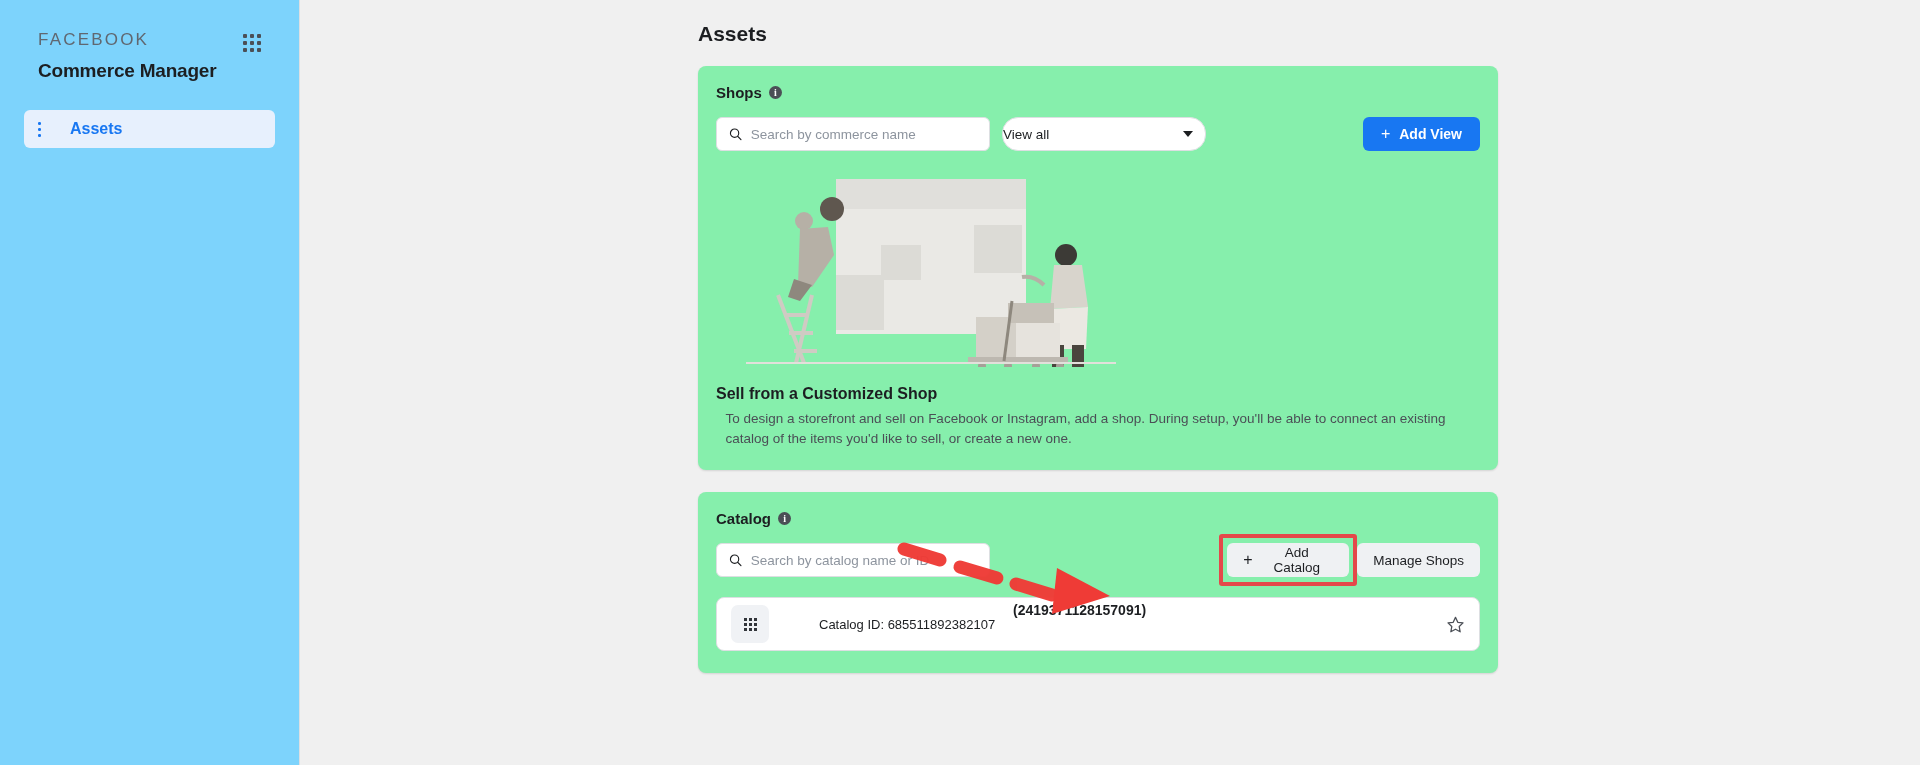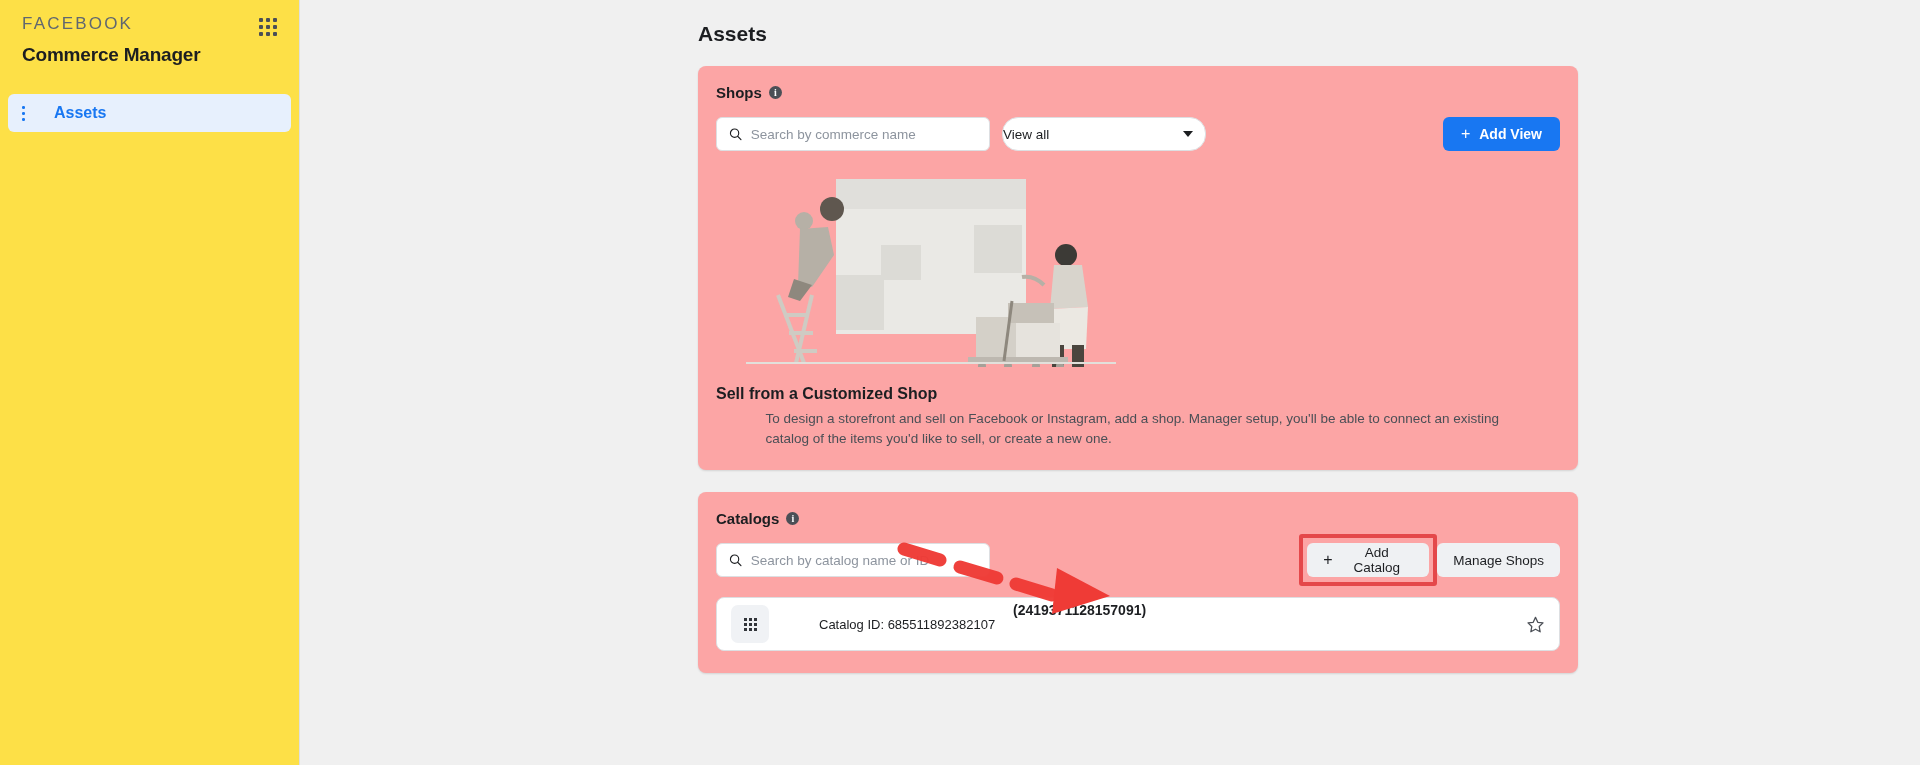--- a/index.html
+++ b/index.html
@@ -7,23 +7,23 @@
     width: 1920px; height: 765px;
     font-family: "Liberation Sans", sans-serif;
     background: #ffffff;
     overflow: hidden;
   }
   .app { display: flex; width: 1920px; height: 765px; }
 
   
   .sidebar {
     width: 300px; min-width: 300px; height: 765px;
-    background: #fde047;
+    background: #7dd3fc;
     border-right: 1px solid #dddfe2;
-    padding: 0;
+    padding: 16px;
     position: relative;
   }
   .brand-row {
     display: flex; align-items: flex-start; justify-content: space-between;
     padding: 14px 22px 0 22px;
   }
   .brand-fb {
     font-size: 17px; letter-spacing: 2.2px; font-weight: 400;
     color: #606770; line-height: 1.2;
   }
@@ -57,21 +57,21 @@
   
   .main {
     flex: 1; height: 765px; background: #f0f0f0;
     padding: 22px 0 0 0; overflow: hidden; position: relative;
   }
   .page-title {
     font-size: 21px; font-weight: 700; color: #1c1e21;
     margin: 0 0 20px 398px;
   }
   .card {
-    width: 880px; margin-left: 398px; background: #fca5a5;
+    width: 800px; margin-left: 398px; background: #86efac;
     border-radius: 8px; box-shadow: 0 1px 2px rgba(0,0,0,.12);
     padding: 18px 18px 22px 18px; margin-bottom: 22px;
   }
   .card-head {
     display: flex; align-items: center; gap: 7px;
     font-size: 15px; font-weight: 700; color: #1c1e21; margin-bottom: 16px;
   }
   .info-icon {
     width: 13px; height: 13px; border-radius: 50%;
     background: #4b4f56; color: #fff; font-size: 10px;
@@ -261,27 +261,27 @@
             <rect x="252" y="190" width="100" height="6" fill="#bdb8b0"></rect>
             <circle cx="266" cy="199" r="4" fill="#a6a098"></circle>
             <circle cx="292" cy="199" r="4" fill="#a6a098"></circle>
             <circle cx="320" cy="199" r="4" fill="#a6a098"></circle>
             <circle cx="344" cy="199" r="4" fill="#a6a098"></circle>
           </g>
           <line x1="296" y1="134" x2="288" y2="194" stroke="#8e887e" stroke-width="3"></line>
           <line x1="30" y1="196" x2="400" y2="196" stroke="#e2e0db" stroke-width="2"></line>
         </svg>
         <div class="empty-title">Sell from a Customized Shop</div>
-        <div class="empty-desc">To design a storefront and sell on Facebook or Instagram, add a shop. Manager setup, you'll be able to connect an existing catalog of the items you'd like to sell, or create a new one.</div>
+        <div class="empty-desc">To design a storefront and sell on Facebook or Instagram, add a shop. During setup, you'll be able to connect an existing catalog of the items you'd like to sell, or create a new one.</div>
       </div>
     </section>
 
     <section class="card">
       <div class="card-head">
-        <span>Catalogs</span>
+        <span>Catalog</span>
         <span class="info-icon">i</span>
       </div>
 
       <div class="controls catalog-controls">
         <label class="search-box">
           <svg width="14" height="14" viewBox="0 0 16 16">
             <circle cx="7" cy="7" r="5.2" fill="none" stroke="#1c1e21" stroke-width="1.4"></circle>
             <line x1="10.8" y1="10.8" x2="15" y2="15" stroke="#1c1e21" stroke-width="1.4" stroke-linecap="round"></line>
           </svg>
           <input type="text" placeholder="Search by catalog name or ID" style="">

